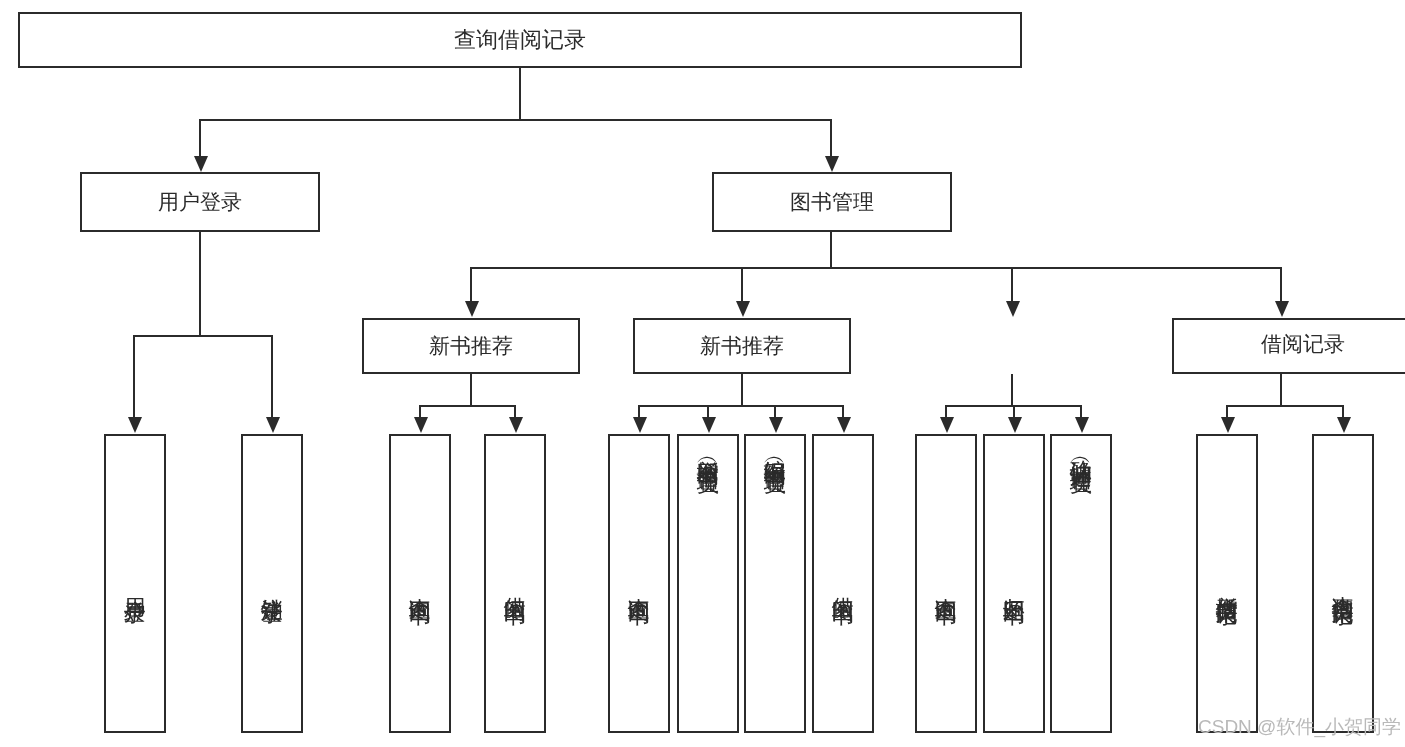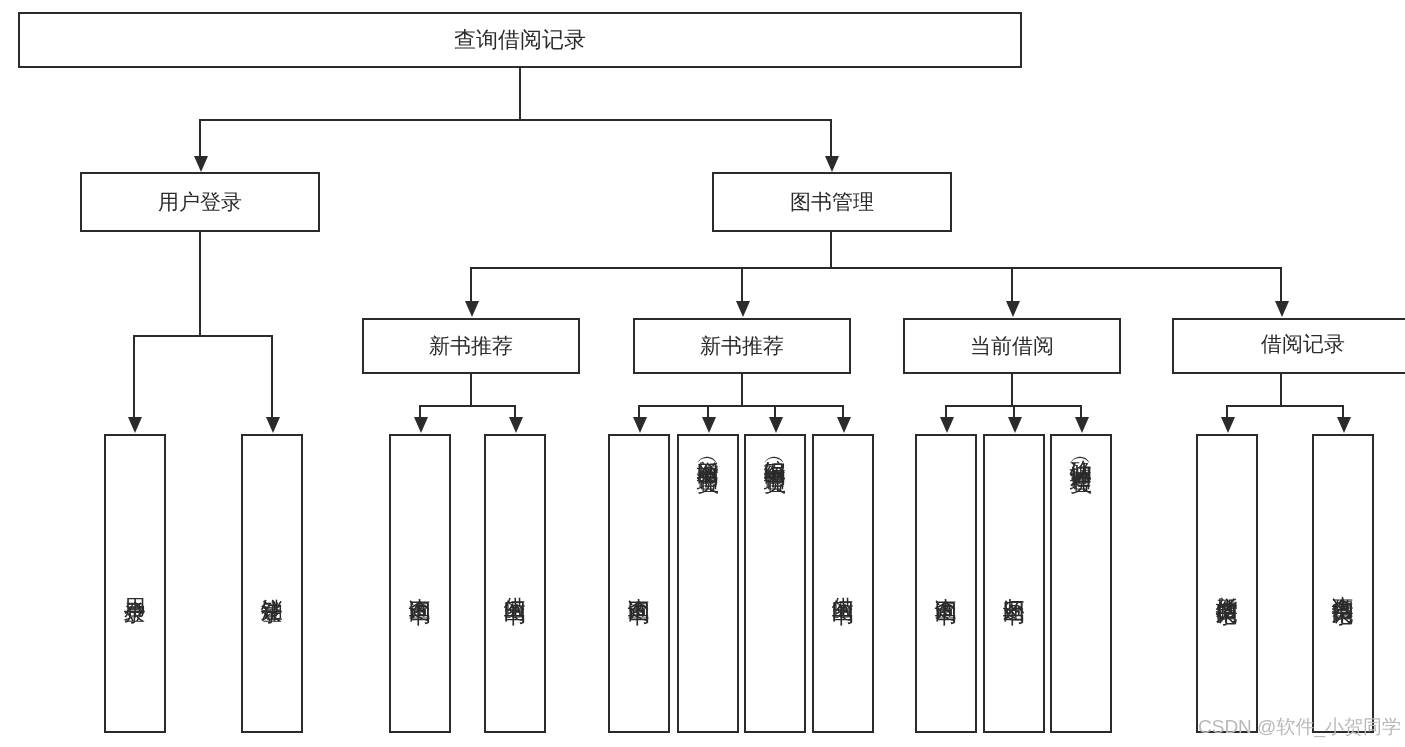--- a/index.html
+++ b/index.html
@@ -75,21 +75,20 @@
 </style>
 </head>
 <body>
 
 <div id="canvas">
     <div class="node root" style="left: 18px; top: 12px; width: 1004px; height: 56px;">查询借阅记录</div>
     <div class="node level2" style="left: 80px; top: 172px; width: 240px; height: 60px;">用户登录</div>
     <div class="node level3" style="left: 362px; top: 318px; width: 218px; height: 56px;">新书推荐</div>
     <div class="node level2" style="left: 712px; top: 172px; width: 240px; height: 60px;">图书管理</div>
     <div class="node level3" style="left: 633px; top: 318px; width: 218px; height: 56px;">新书推荐</div>
-    <div class="node level3" style="left: 903px; top: 318px; width: 218px; height: 56px;">当前借阅</div>
     <div class="node level3" style="left: 1172px; top: 318px; width: 262px; height: 56px; font-family: Liberation Mono, monospace;">借阅记录</div>
     <div class="node leaf" style="left: 104px; top: 434px; width: 62px; height: 299px;">用户登录</div>
     <div class="node leaf" style="left: 241px; top: 434px; width: 62px; height: 299px;">注销登录</div>
     <div class="node leaf" style="left: 389px; top: 434px; width: 62px; height: 299px;">查询图书</div>
     <div class="node leaf" style="left: 484px; top: 434px; width: 62px; height: 299px;">借阅图书</div>
     <div class="node leaf" style="left: 608px; top: 434px; width: 62px; height: 299px;">查询图书</div>
     <div class="node leaf toptext" style="left: 677px; top: 434px; width: 62px; height: 299px;">新增图书（管理员）</div>
     <div class="node leaf toptext" style="left: 744px; top: 434px; width: 62px; height: 299px;">编辑图书（管理员）</div>
     <div class="node leaf" style="left: 812px; top: 434px; width: 62px; height: 299px;">借阅图书</div>
     <div class="node leaf" style="left: 915px; top: 434px; width: 62px; height: 299px;">查询图书</div>

